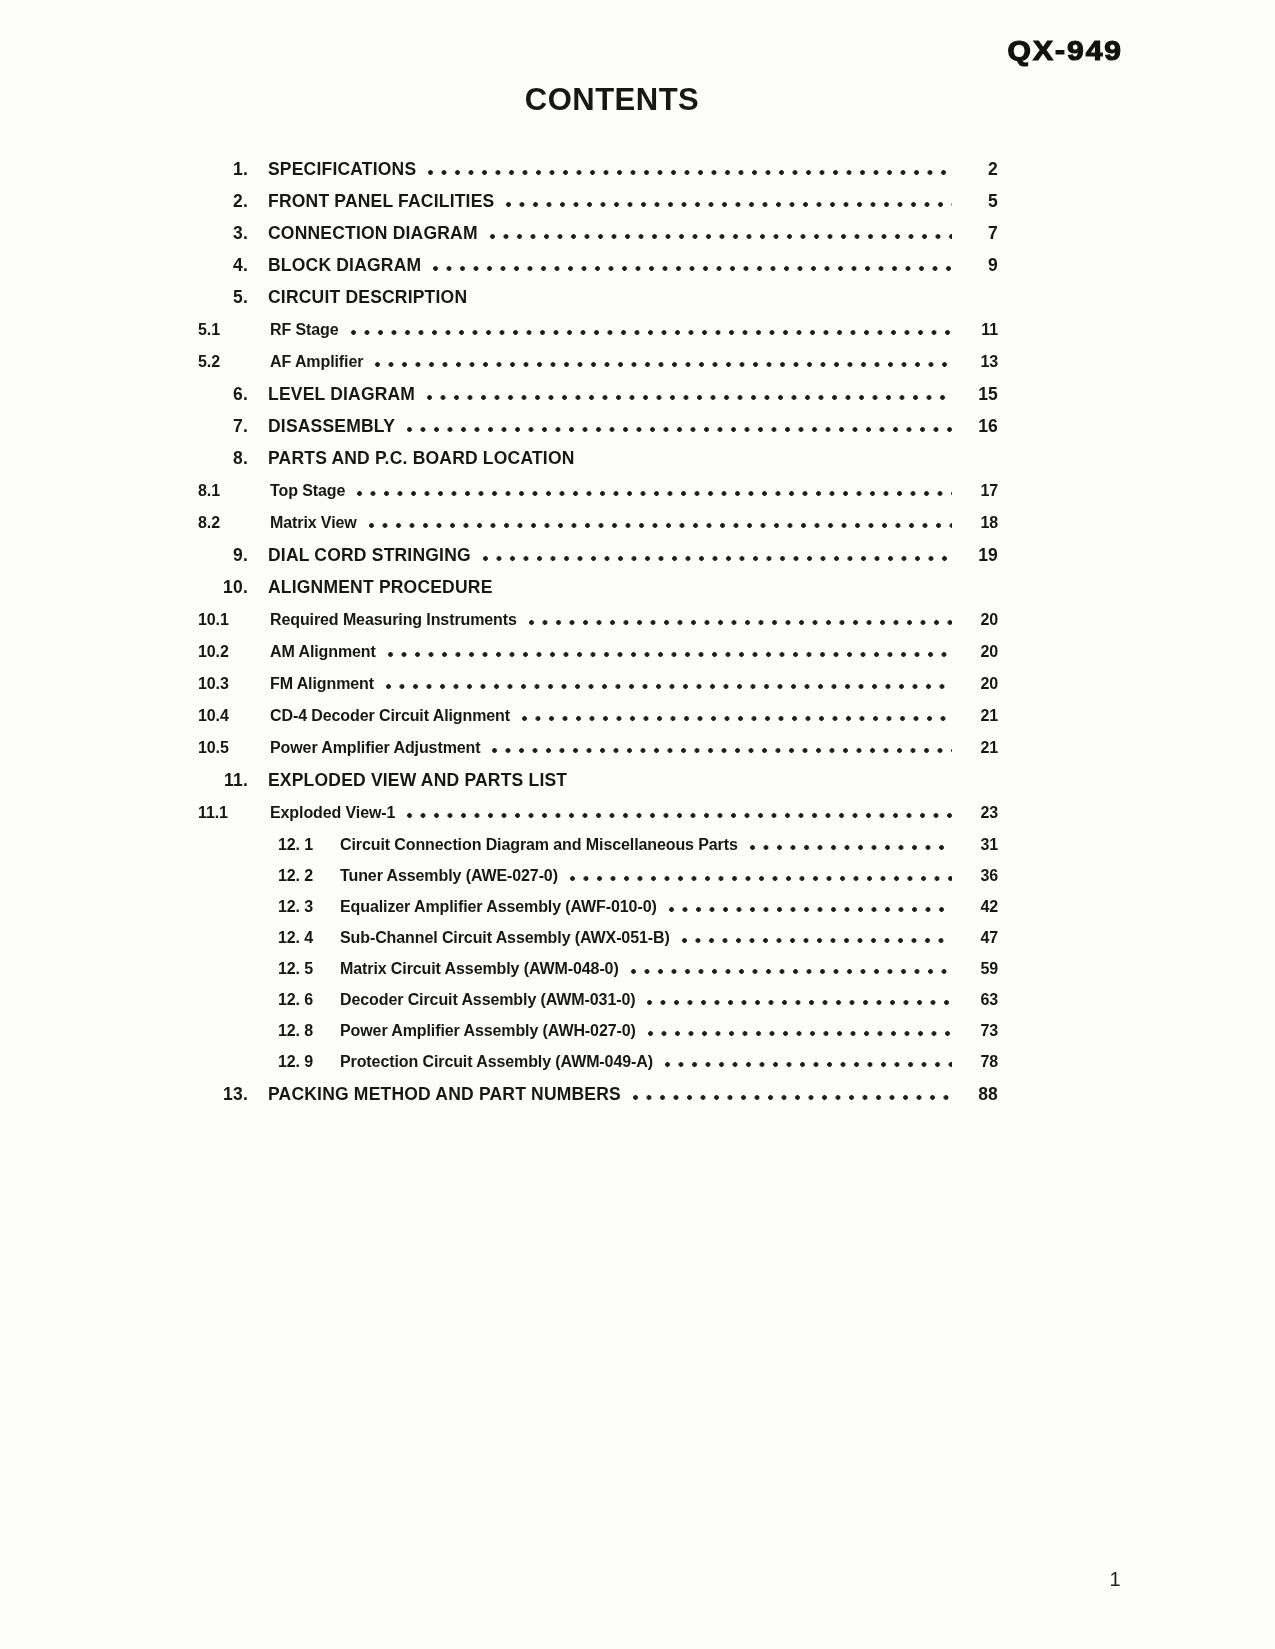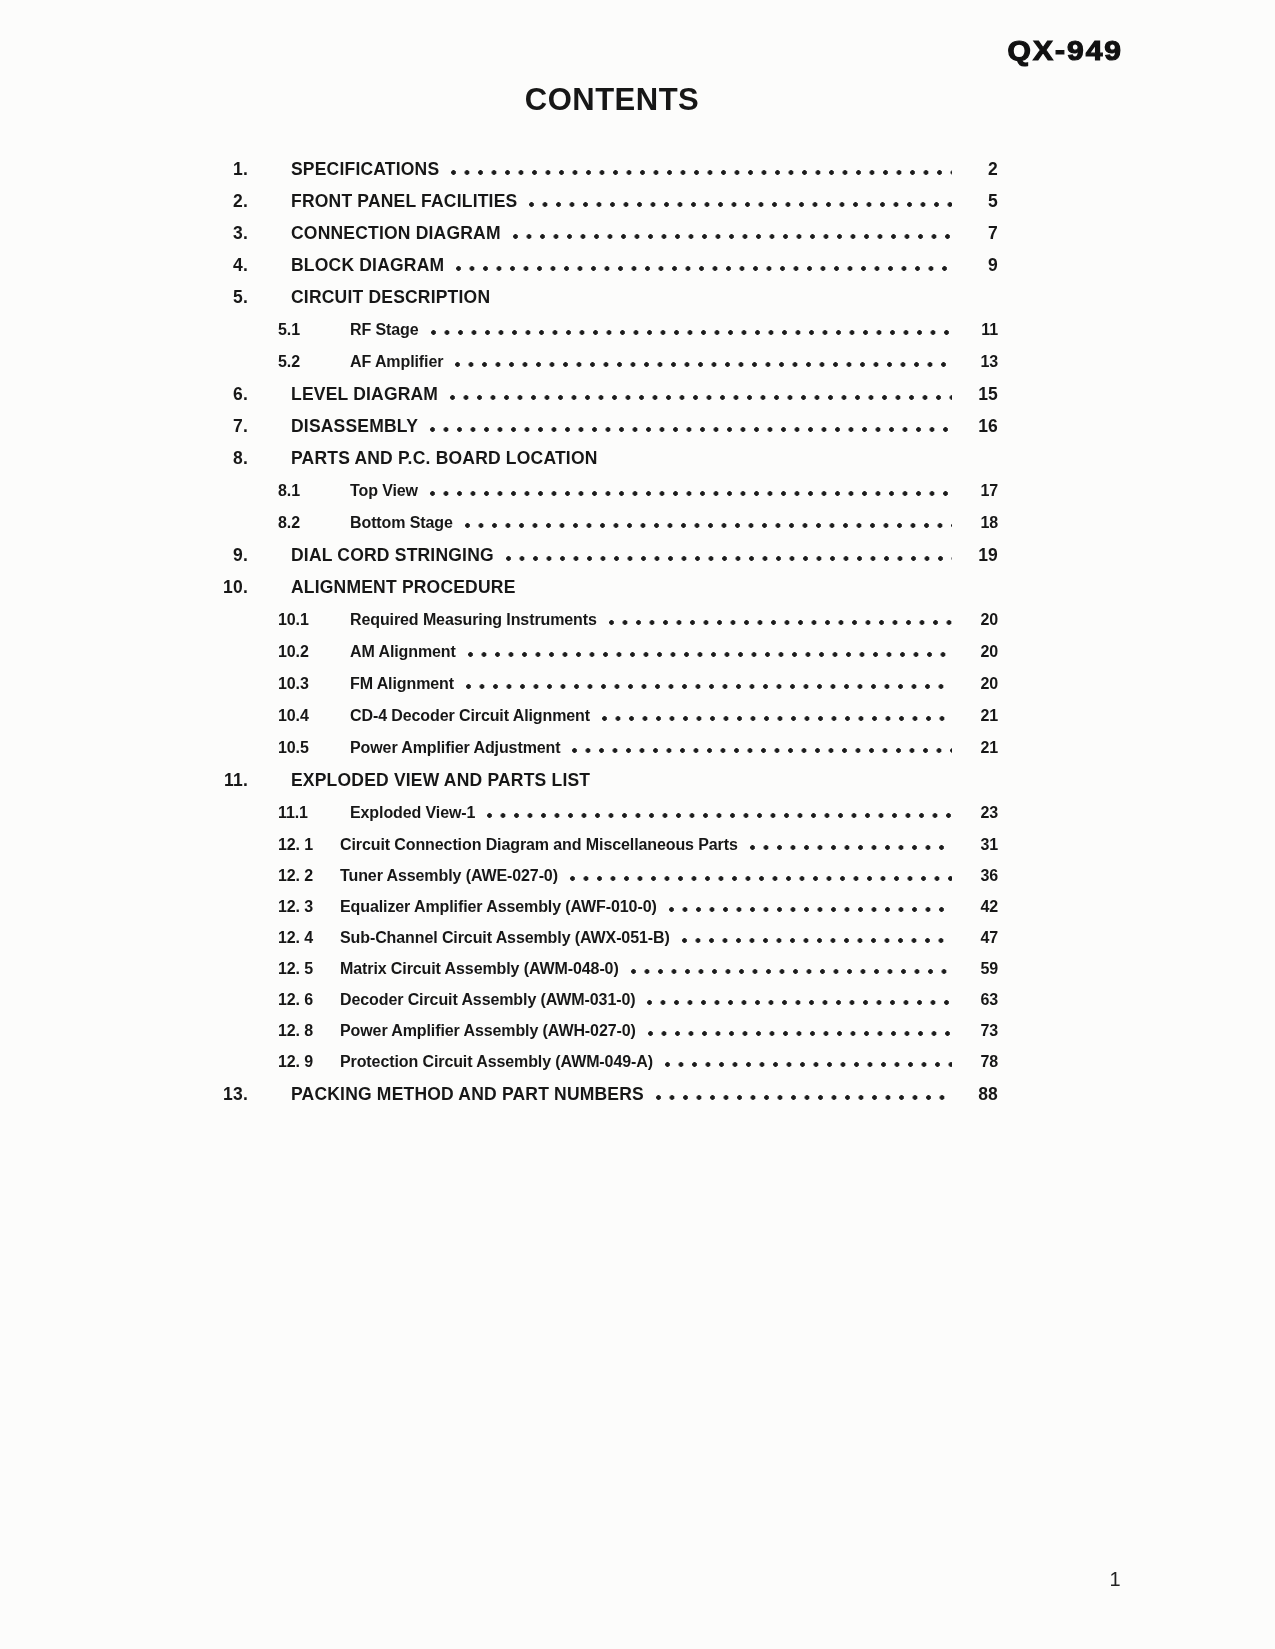--- a/index.html
+++ b/index.html
@@ -47,23 +47,23 @@
     display: flex;
     align-items: baseline;
     line-height: 23px;
     margin-bottom: 9px;
     font-weight: bold;
     white-space: nowrap;
   }
   .toc-row.gap { margin-top: 10px; }
   .toc-row.l0 { font-size: 17.5px; letter-spacing: 0.2px; }
   .toc-row.l0 .num { flex: 0 0 50px; text-align: right; }
-  .toc-row.l0 .label { margin-left: 43px; }
+  .toc-row.l0 .label { margin-left: 20px; }
   .toc-row.l1, .toc-row.l2 { font-size: 16px; letter-spacing: -0.1px; }
-  .toc-row.l1 { margin-left: 80px; }
+  .toc-row.l1 { }
   .toc-row.l1 .num { flex: 0 0 44px; text-align: left; }
   .toc-row.l1 .label { margin-left: 28px; }
   .toc-row.l2 { margin-left: 80px; margin-bottom: 8px; justify-content: center; }
   .toc-row.l2 .num { flex: 0 0 50px; text-align: left; }
   .toc-row.l2 .label { margin-left: 12px; }
   .dots {
     flex: 1 1 auto;
     display: inline-block;
     height: 5px;
     margin: 0 10px 0 12px;
@@ -145,27 +145,27 @@
       <span class="label">DISASSEMBLY</span>
       <span class="dots"></span>
       <span class="page-num">16</span>
     </div>
     <div class="toc-row l0">
       <span class="num">8.</span>
       <span class="label">PARTS AND P.C. BOARD LOCATION</span>
     </div>
     <div class="toc-row l1">
       <span class="num">8.1</span>
-      <span class="label">Top View</span>
+      <span class="label">Top Stage</span>
       <span class="dots"></span>
       <span class="page-num">17</span>
     </div>
     <div class="toc-row l1">
       <span class="num">8.2</span>
-      <span class="label">Bottom Stage</span>
+      <span class="label">Matrix View</span>
       <span class="dots"></span>
       <span class="page-num">18</span>
     </div>
     <div class="toc-row l0 gap">
       <span class="num">9.</span>
       <span class="label">DIAL CORD STRINGING</span>
       <span class="dots"></span>
       <span class="page-num">19</span>
     </div>
     <div class="toc-row l0">

